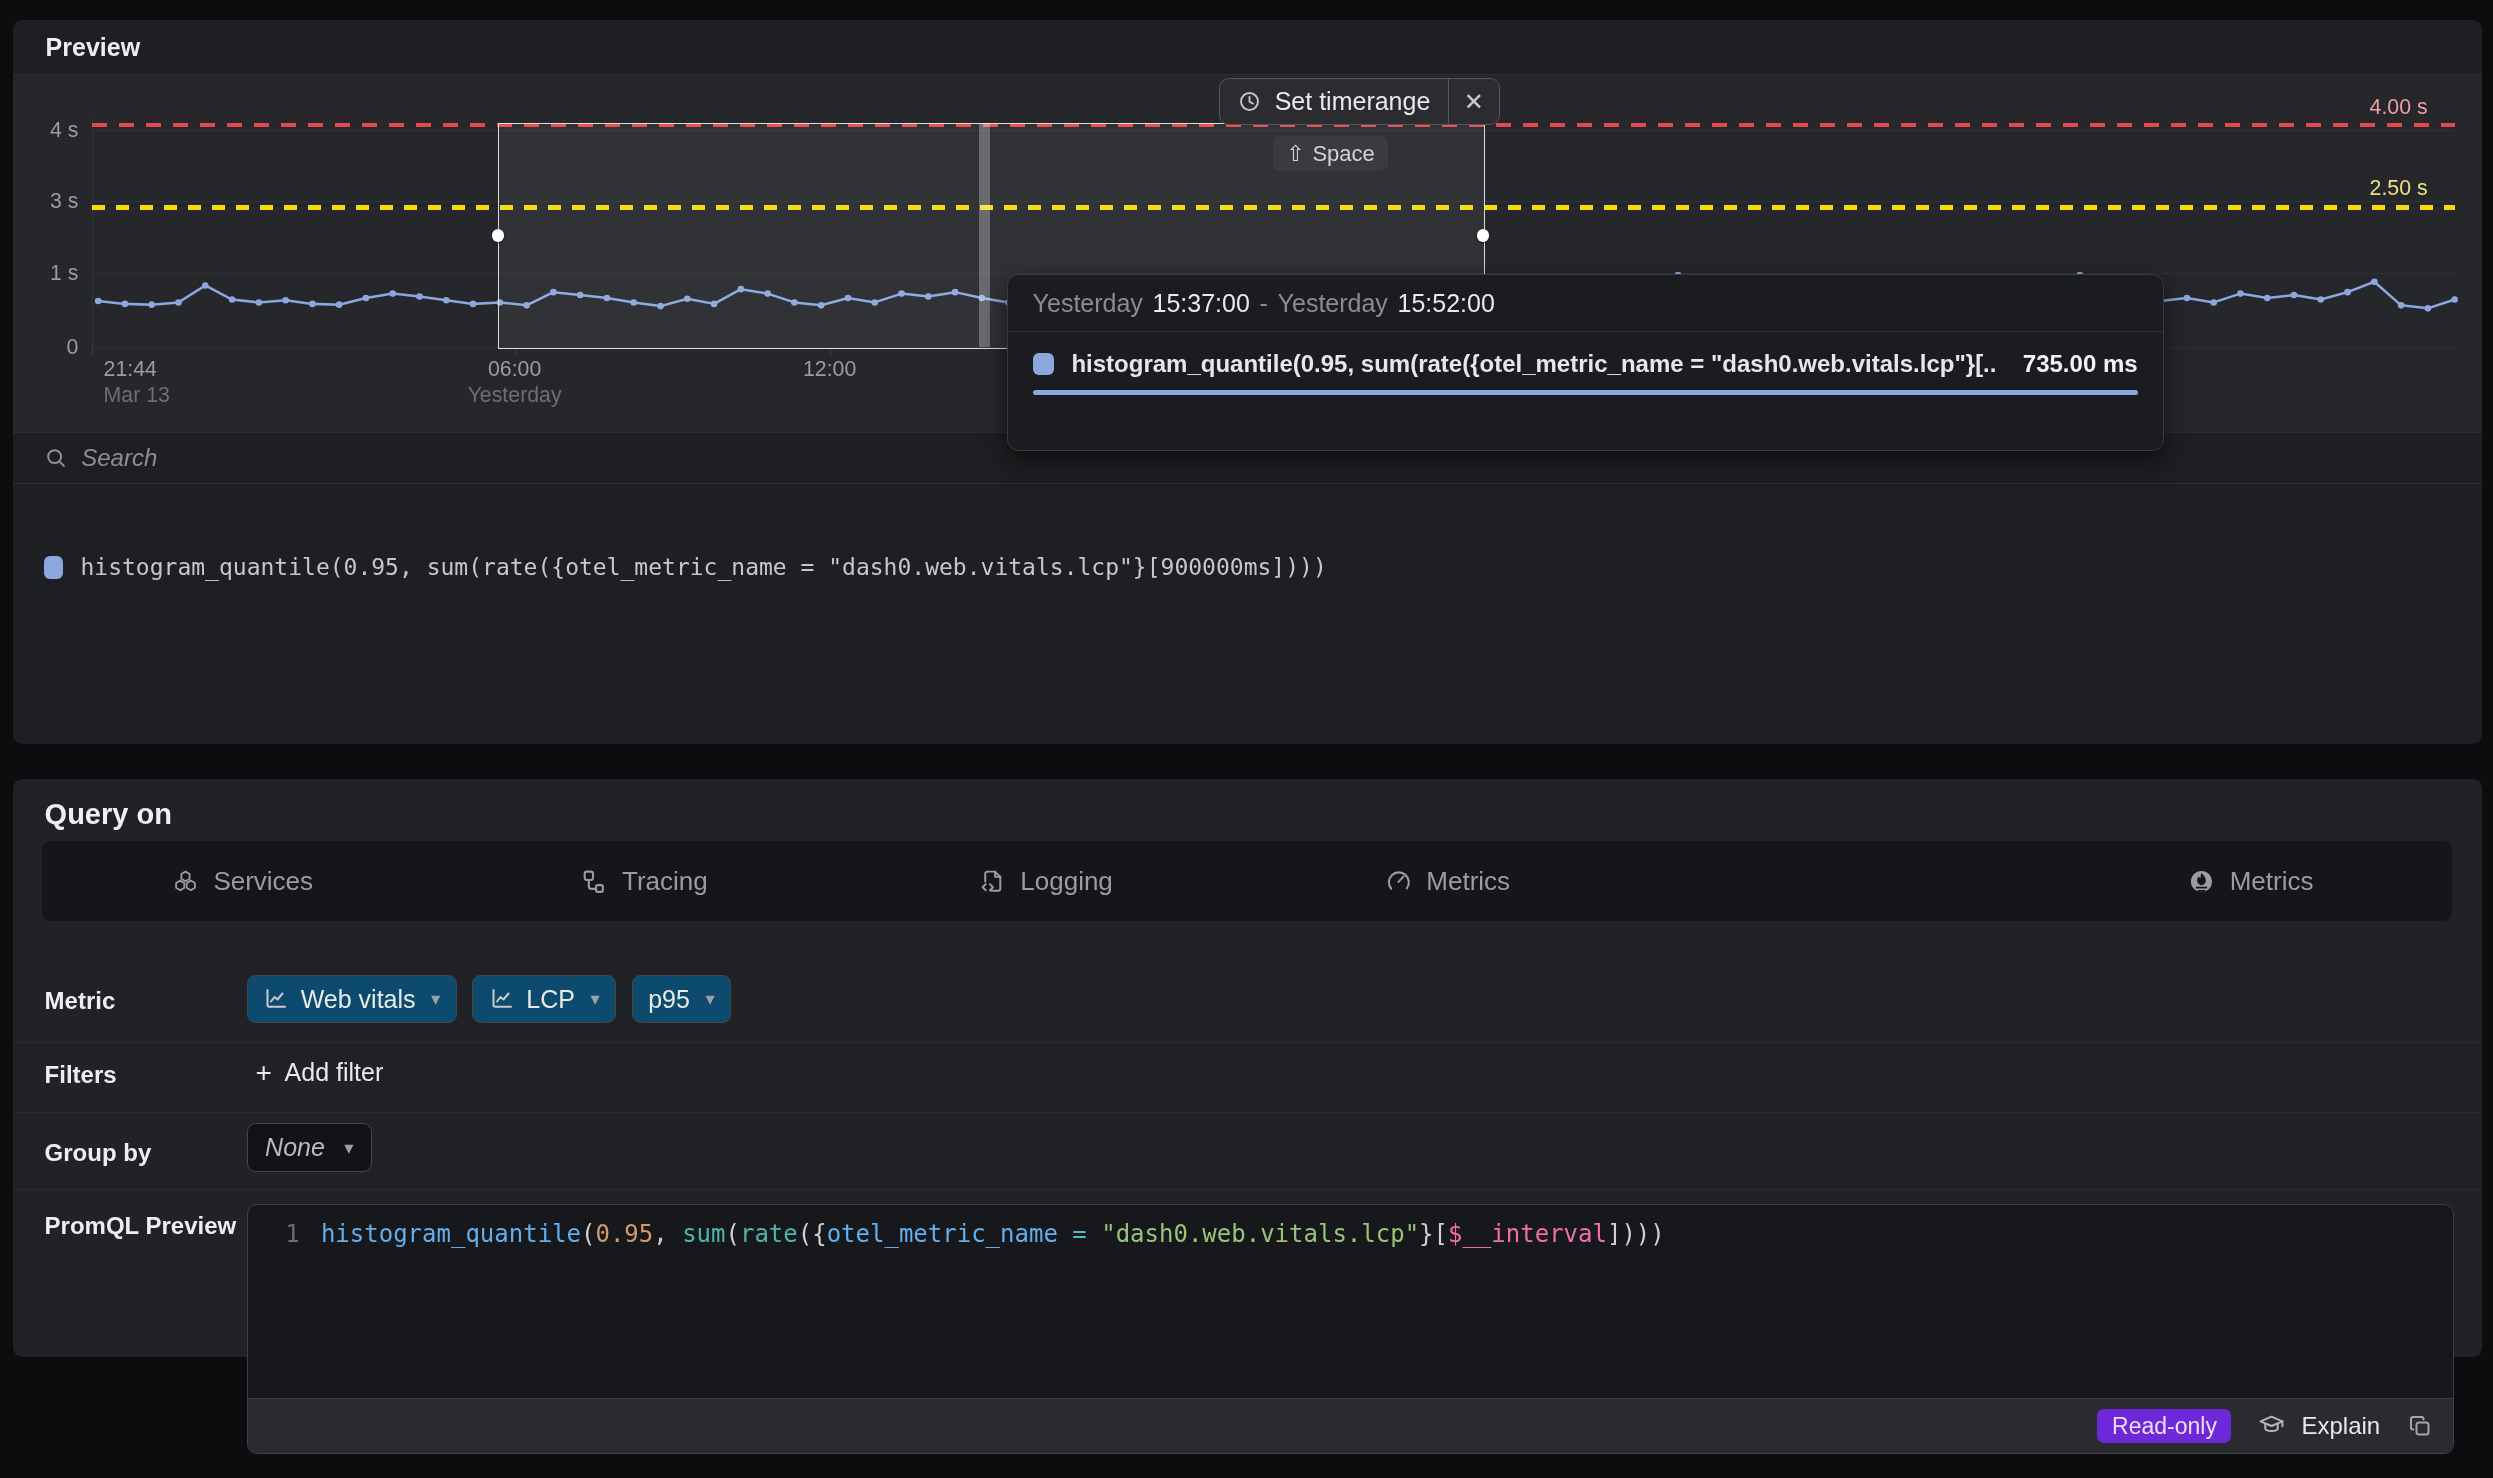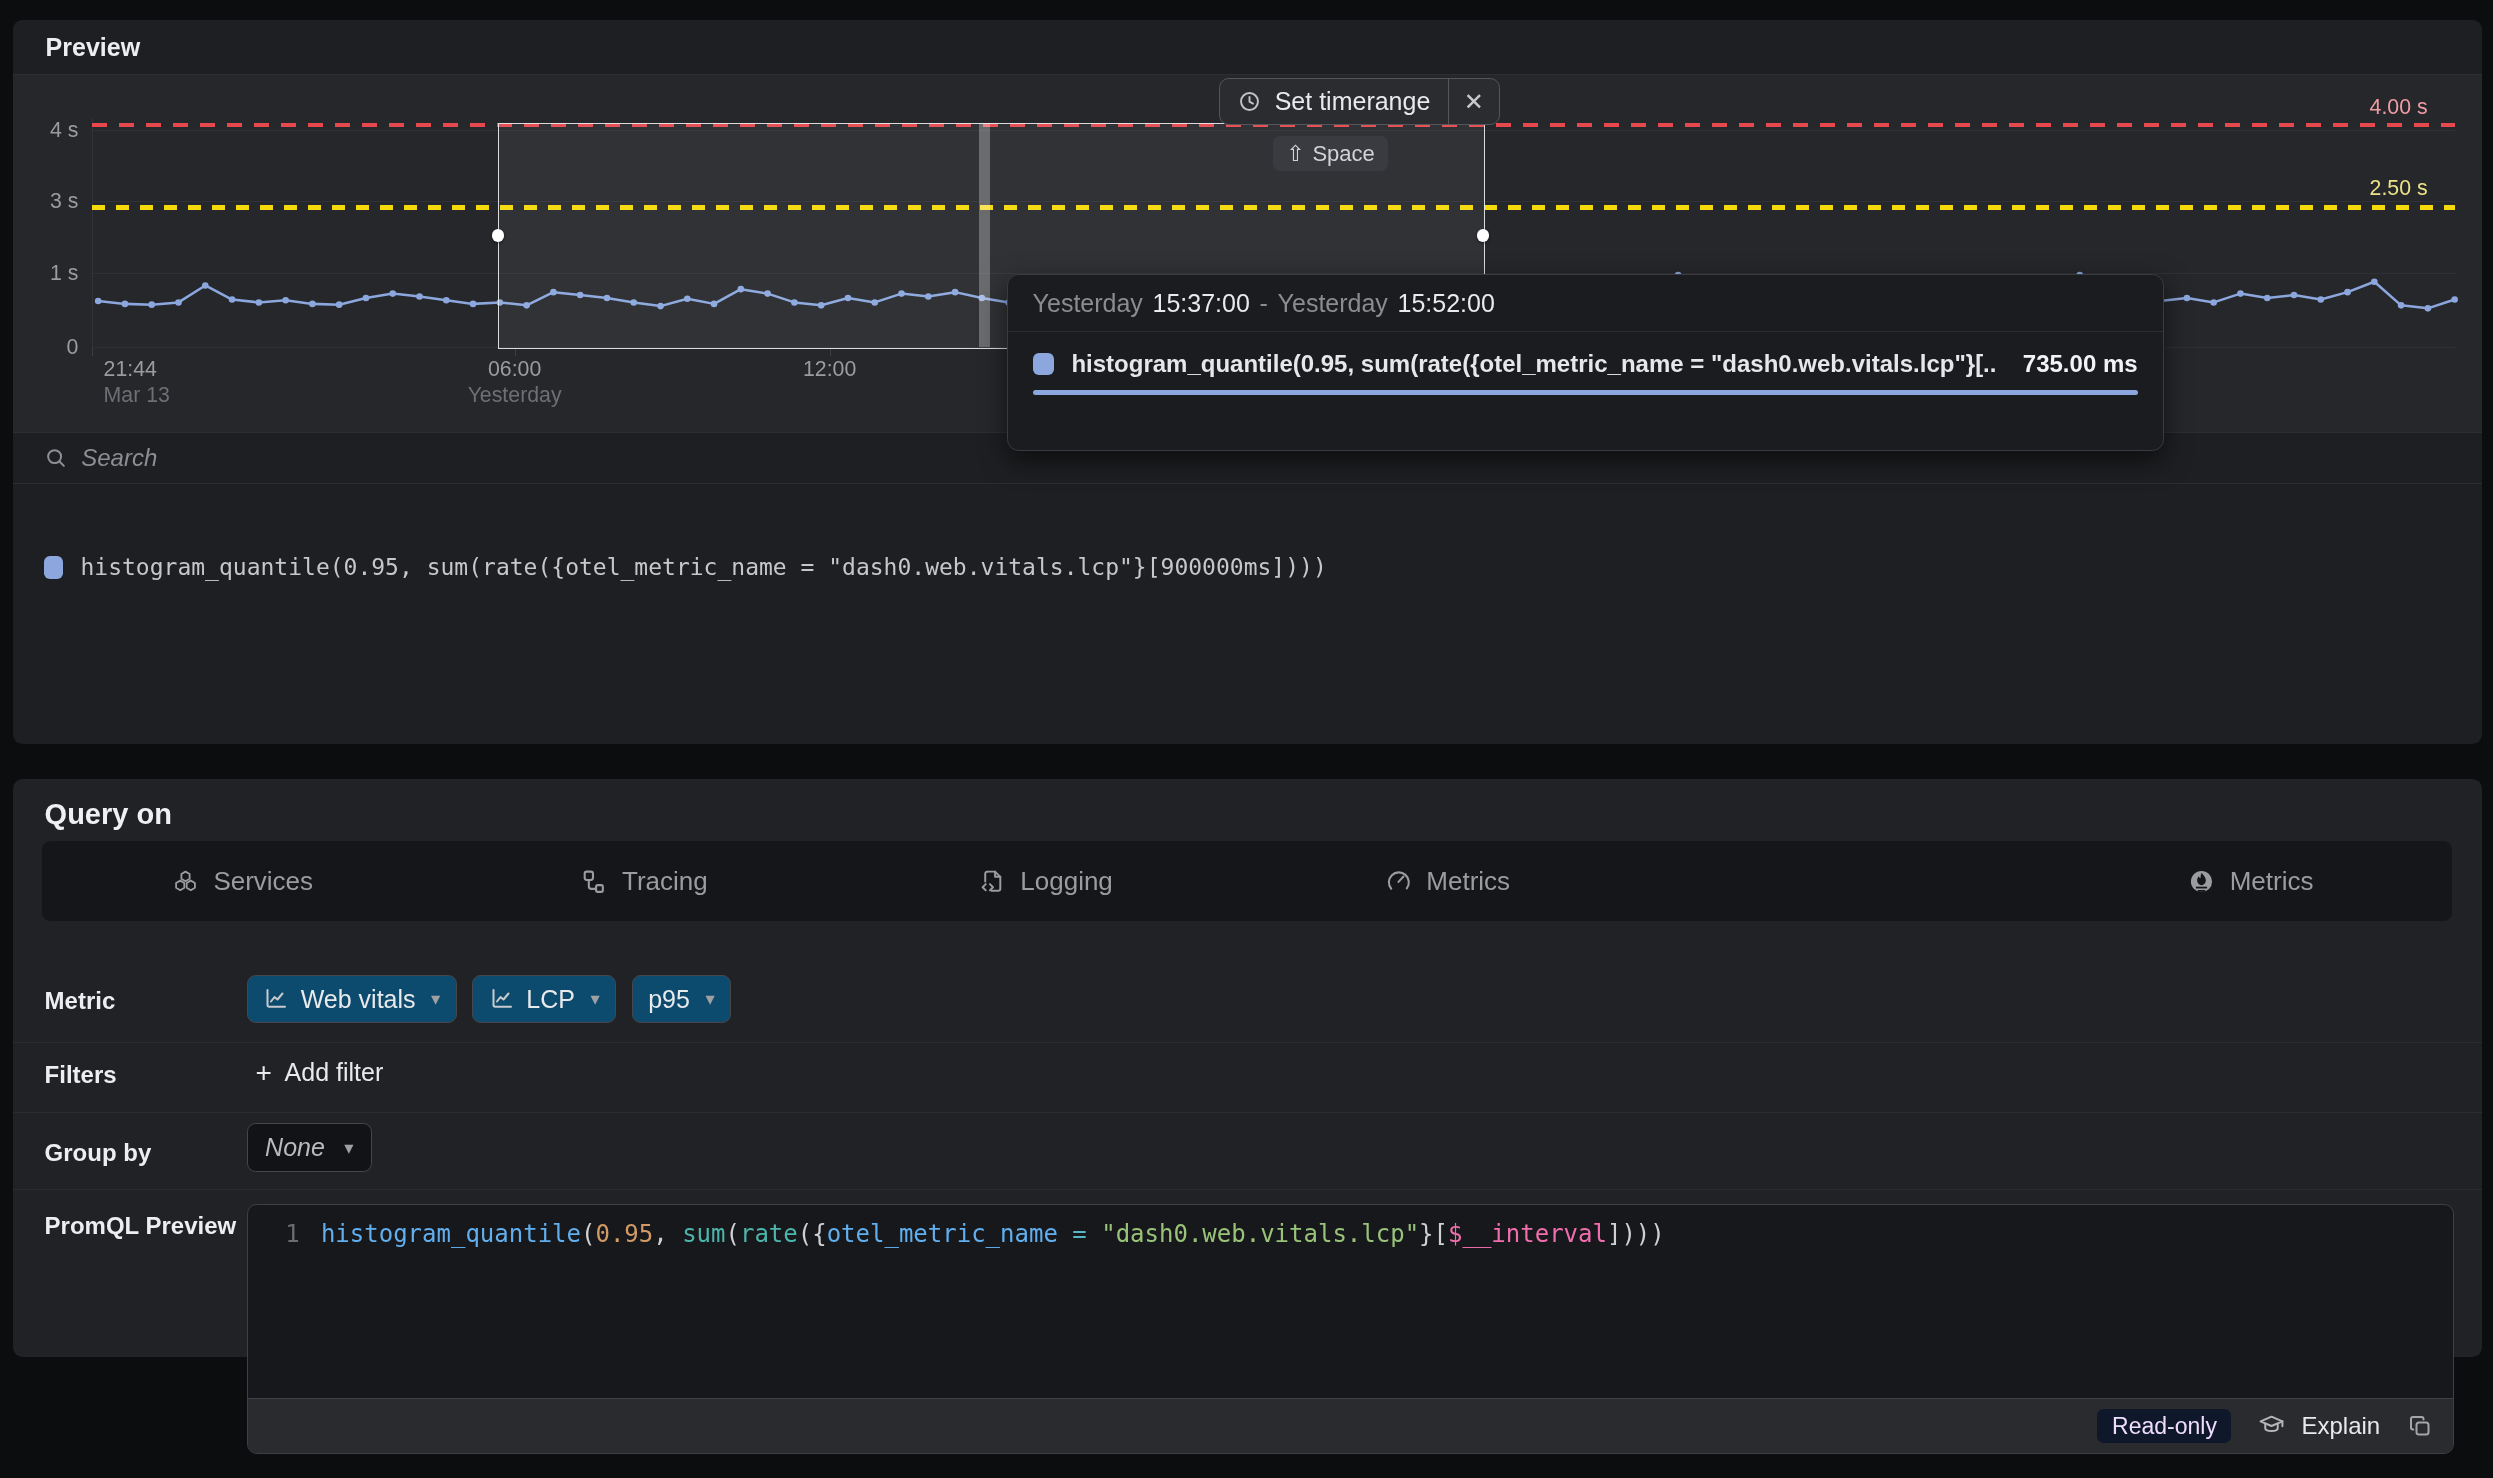--- a/index.html
+++ b/index.html
@@ -89,21 +89,21 @@
   .editor{position:absolute;left:234px;top:425px;width:2205px;height:248px;background:#17181b;
           border:1.5px solid #3f4045;border-radius:9.7px;overflow:hidden;}
   .code-row{display:flex;padding-top:12.6px;font-family:"DejaVu Sans Mono",monospace;font-size:24px;line-height:33px;}
   .gutter{width:52px;text-align:right;padding-right:21.3px;color:#6b6c71;flex:none;}
   .code-line{white-space:pre;}
   .tok-fn{color:#61afef}.tok-num{color:#d19a66}.tok-agg{color:#4db6ac}.tok-label{color:#61afef}
   .tok-op{color:#56b6c2}.tok-str{color:#98c379}.tok-var{color:#f06eae}.tok-p{color:#cfd0d4}
   .editor-bar{position:absolute;left:0;right:0;bottom:0;height:54px;background:#2a2b2f;
               border-top:1.5px solid #3f4045;display:flex;align-items:center;justify-content:flex-end;
               gap:27px;padding-right:19.4px;}
-  .readonly-badge{background:#0f172a;color:#eeddff;font-size:23px;padding:3.9px 14.6px;border-radius:6.8px;margin-left:42px;}
+  .readonly-badge{background:#6d28d9;color:#eeddff;font-size:23px;padding:3.9px 14.6px;border-radius:6.8px;margin-left:42px;}
   .explain-btn{display:flex;align-items:flex-start;gap:16px;font-size:24px;color:#e8e9eb;cursor:pointer;}
   .icon-btn{display:flex;align-items:center;cursor:pointer;}
   svg{display:block;}
 </style>
 </head>
 <body>
 
 <div id="stage">
 
   <div class="panel" id="preview-panel">

